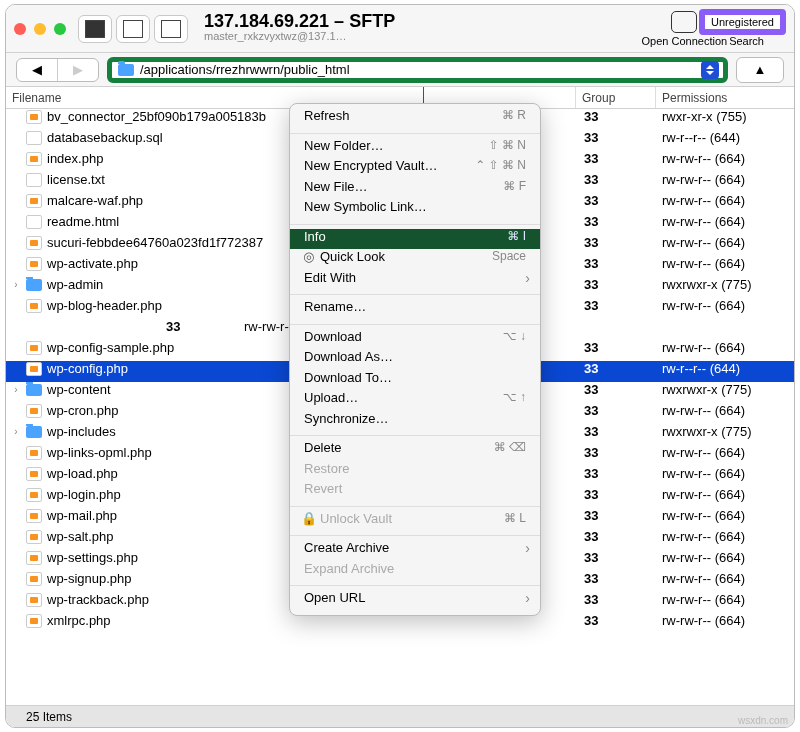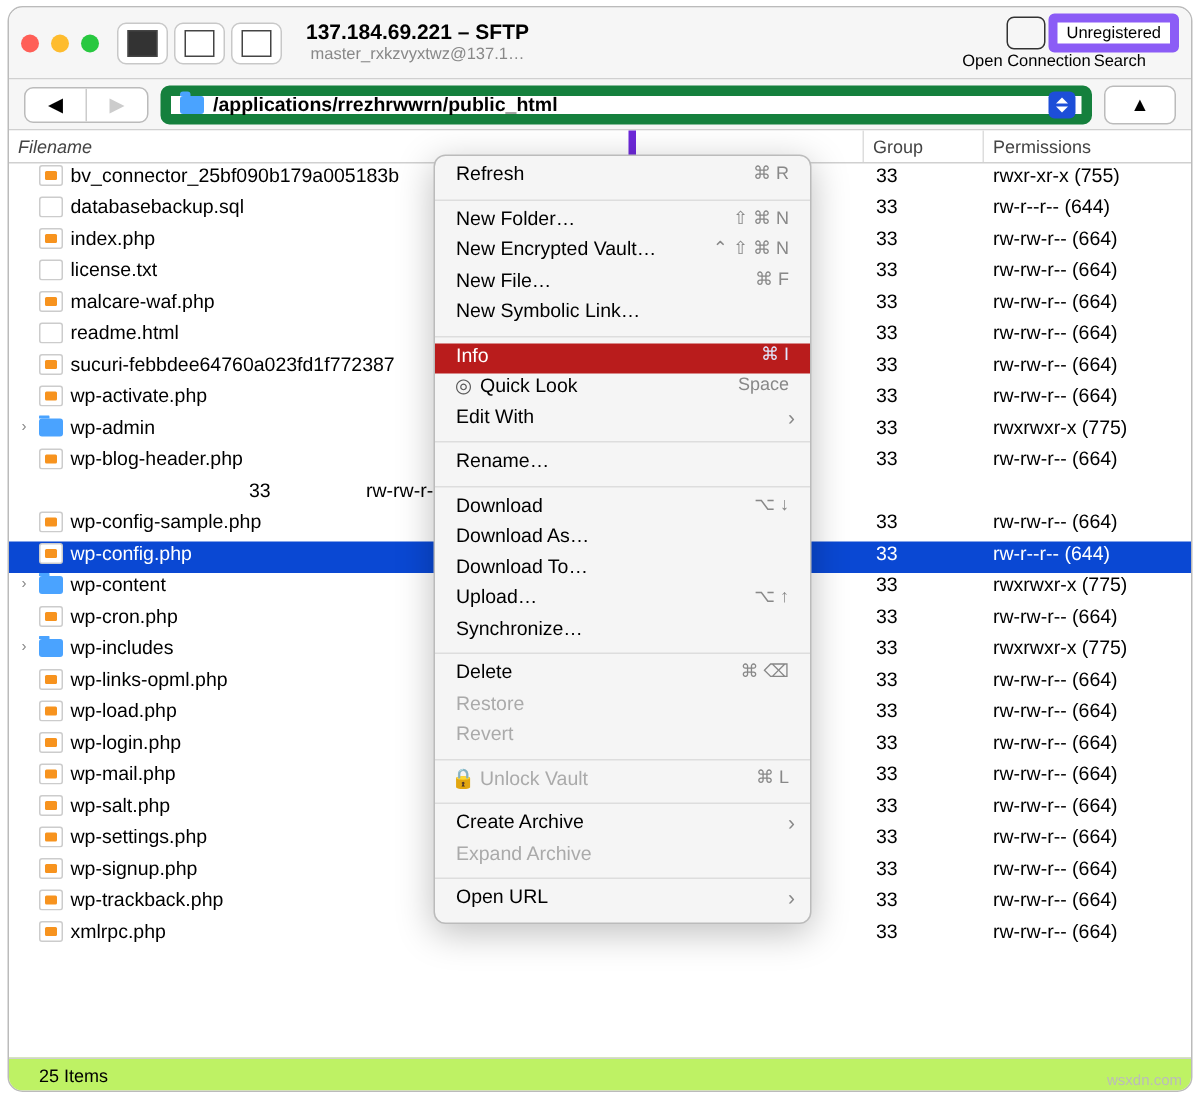--- a/index.html
+++ b/index.html
@@ -7,65 +7,65 @@
 .window { position:relative; width:790px; height:724px; margin:4px auto 0; border:1px solid #bbb; border-radius:10px; background:#fff; overflow:hidden; }
 .titlebar { display:flex; align-items:center; height:48px; padding:0 8px; border-bottom:1px solid #d0d0d0; background:#f6f6f6; }
 .traffic { display:flex; gap:8px; padding-right:12px; }
 .tl { width:12px; height:12px; border-radius:50%; }
 .close{background:#ff5f57;} .min{background:#febc2e;} .max{background:#28c840;}
 .tb-btn, .tb-iconbtn { border:1px solid #c8c8c8; background:#fff; border-radius:6px; height:28px; display:flex; align-items:center; justify-content:center; padding:0 6px; }
 .icon-group{ display:flex; gap:4px; margin-right:12px;}
 .icon-sq { width:20px; height:18px; border:1px solid #444; display:inline-block; background:#fff;}
 .icon-sq.dark{background:#333;}
 .conn-block{ display:flex; flex-direction:column; line-height:15px; margin-left:4px;}
-.conn-title{ font-weight:600; font-size:14px;}
-.conn-sub{ color:#888; font-size:11px;text-align:center;}
+.conn-title{ font-weight:600; font-size:18px;}
+.conn-sub{ color:#888; font-size:11px;}
 .toolbar-actions{ display:flex; gap:2px; margin-left:auto; align-items:center;}
 .action{ display:flex; flex-direction:column; align-items:center; font-size:11px; gap:2px;}
 .act-icon{ width:26px; height:22px; border:1.5px solid #333; border-radius:5px; }
 .more-dots{ font-size:18px; margin-left:10px;}
 .unreg{ position:absolute; top:4px; right:8px; border:6px solid #8b5cf6; border-radius:4px; padding:1px 6px; font-size:11px; background:#fff;}
 .pathbar{ display:flex; align-items:center; height:34px; padding:4px 10px; gap:8px; border-bottom:1px solid #d0d0d0; background:#f6f6f6;}
 .nav-seg{ display:flex; border:1px solid #bbb; border-radius:6px; overflow:hidden; background:#fff;}
 .nav-seg div{ width:40px; height:22px; display:flex; align-items:center; justify-content:center;}
 .nav-seg .sep{ width:1px; background:#ccc;}
-.pathfield{ flex:1; display:flex; align-items:center; border:7px solid #15803d; border-radius:6px; background:#fff; height:26px; padding:0 4px 0 6px; position:relative;font-weight:bold;}
+.pathfield{ flex:1; display:flex; align-items:center; border:5px solid #15803d; border-radius:6px; background:#fff; height:26px; padding:0 4px 0 6px; position:relative;}
 .folder-ic{ width:16px; height:12px; background:#4aa3ff; border-radius:2px 2px 2px 2px; margin-right:6px; position:relative;}
 .folder-ic:before{content:"";position:absolute;top:-3px;left:0;width:7px;height:3px;background:#4aa3ff;border-radius:2px 2px 0 0;}
 .path-dd{ width:18px; height:18px; background:#1d4ed8; border-radius:4px; margin-left:auto; position:relative;}
 .path-dd:after{content:""; position:absolute; left:5px; top:4px; width:0;height:0;border-left:4px solid transparent;border-right:4px solid transparent;border-bottom:4px solid #fff;}
 .path-dd:before{content:""; position:absolute; left:5px; bottom:4px; width:0;height:0;border-left:4px solid transparent;border-right:4px solid transparent;border-top:4px solid #fff;}
 .up-btn{ border:1px solid #bbb; border-radius:6px; width:48px; height:26px; display:flex; align-items:center; justify-content:center; background:#fff;}
 .headers{ display:flex; height:22px; border-bottom:1px solid #d0d0d0; font-size:12px; color:#444; background:#fff;}
 .headers div{ display:flex; align-items:center; padding-left:6px;}
-.col-name{ width:418px; border-right:5px solid #6d28d9;font-style:italic;}
+.col-name{ width:418px; border-right:1px solid #6d28d9;}
 .col-blank{ width:152px; border-right:1px solid #ddd;}
 .col-group{ width:80px; border-right:1px solid #ddd;}
 .col-perm{ flex:1;}
 .rows{ height:576px; overflow:hidden; position:relative;}
 .row{ display:flex; align-items:flex-start; height:21px; font-size:13px;}
 .row .c-name{ width:418px; display:flex; align-items:center; padding-left:5px; gap:5px; overflow:hidden; white-space:nowrap;}
 .row .c-blank{ width:152px;}
-.row .c-group{ width:80px; padding-left:8px;}
+.row .c-group{ width:80px; padding-left:8px;font-weight:bold;}
 .row .c-perm{ flex:1; padding-left:6px;}
 .disclosure{ width:10px; text-align:center; color:#888; font-size:10px;}
 .fic{ width:16px; height:14px; flex-shrink:0; position:relative;}
 .fic.php{ background:#fff; border:1px solid #ccc; border-radius:2px;}
 .fic.php:after{content:"";position:absolute;left:3px;top:3px;width:8px;height:6px;background:#f7931e;border-radius:1px;}
 .fic.file{ background:#fff; border:1px solid #ccc; border-radius:2px;}
 .fic.fold{ background:#4aa3ff; border-radius:2px; height:12px; margin-top:1px;}
 .fic.fold:before{content:"";position:absolute;top:-3px;left:0;width:7px;height:3px;background:#4aa3ff;border-radius:2px 2px 0 0;}
 .row.sel{ background:#0a48d3; color:#fff;}
-.statusbar{ position:absolute; bottom:0; left:0; right:0; height:22px; border-top:1px solid #d0d0d0; background:#bef264; display:flex; align-items:center; padding-left:20px; font-size:12px;}
+.statusbar{ position:absolute; bottom:0; left:0; right:0; height:22px; border-top:1px solid #d0d0d0; background:#e5e5e5; display:flex; align-items:center; padding-left:20px; font-size:12px;}
 .watermark{position:absolute; bottom:6px; right:12px; font-size:10px; color:#bbb;}
 
 .ctxmenu{ position:absolute; left:283px; top:98px; width:252px; background:#f5f5f5; border:1px solid #bbb; border-radius:8px; box-shadow:0 6px 24px rgba(0,0,0,0.25); padding:4px 0; z-index:50;}
 .mi{ display:flex; height:20.5px; padding:0 14px; font-size:13px; position:relative;}
 .mi .sc{ margin-left:auto; color:#888; font-size:12px;}
-.mi.hl{ background:#b91c1c; color:#fff;}
+.mi.hl{ background:#14532d; color:#fff;}
 .mi.hl .sc{ color:#e0e8ff;}
 .mi.dis{ color:#aaa;}
 .mi.sub:after{content:"›"; position:absolute; right:10px; color:#888; font-size:14px;}
 .msep{ height:1px; background:#ddd; margin:4px 0;}
 .mi .pre{ width:18px; display:inline-flex; justify-content:center; margin-left:-4px; margin-right:2px; color:#555;}
 </style>
 </head>
 <body>
 
 <div class="window">

